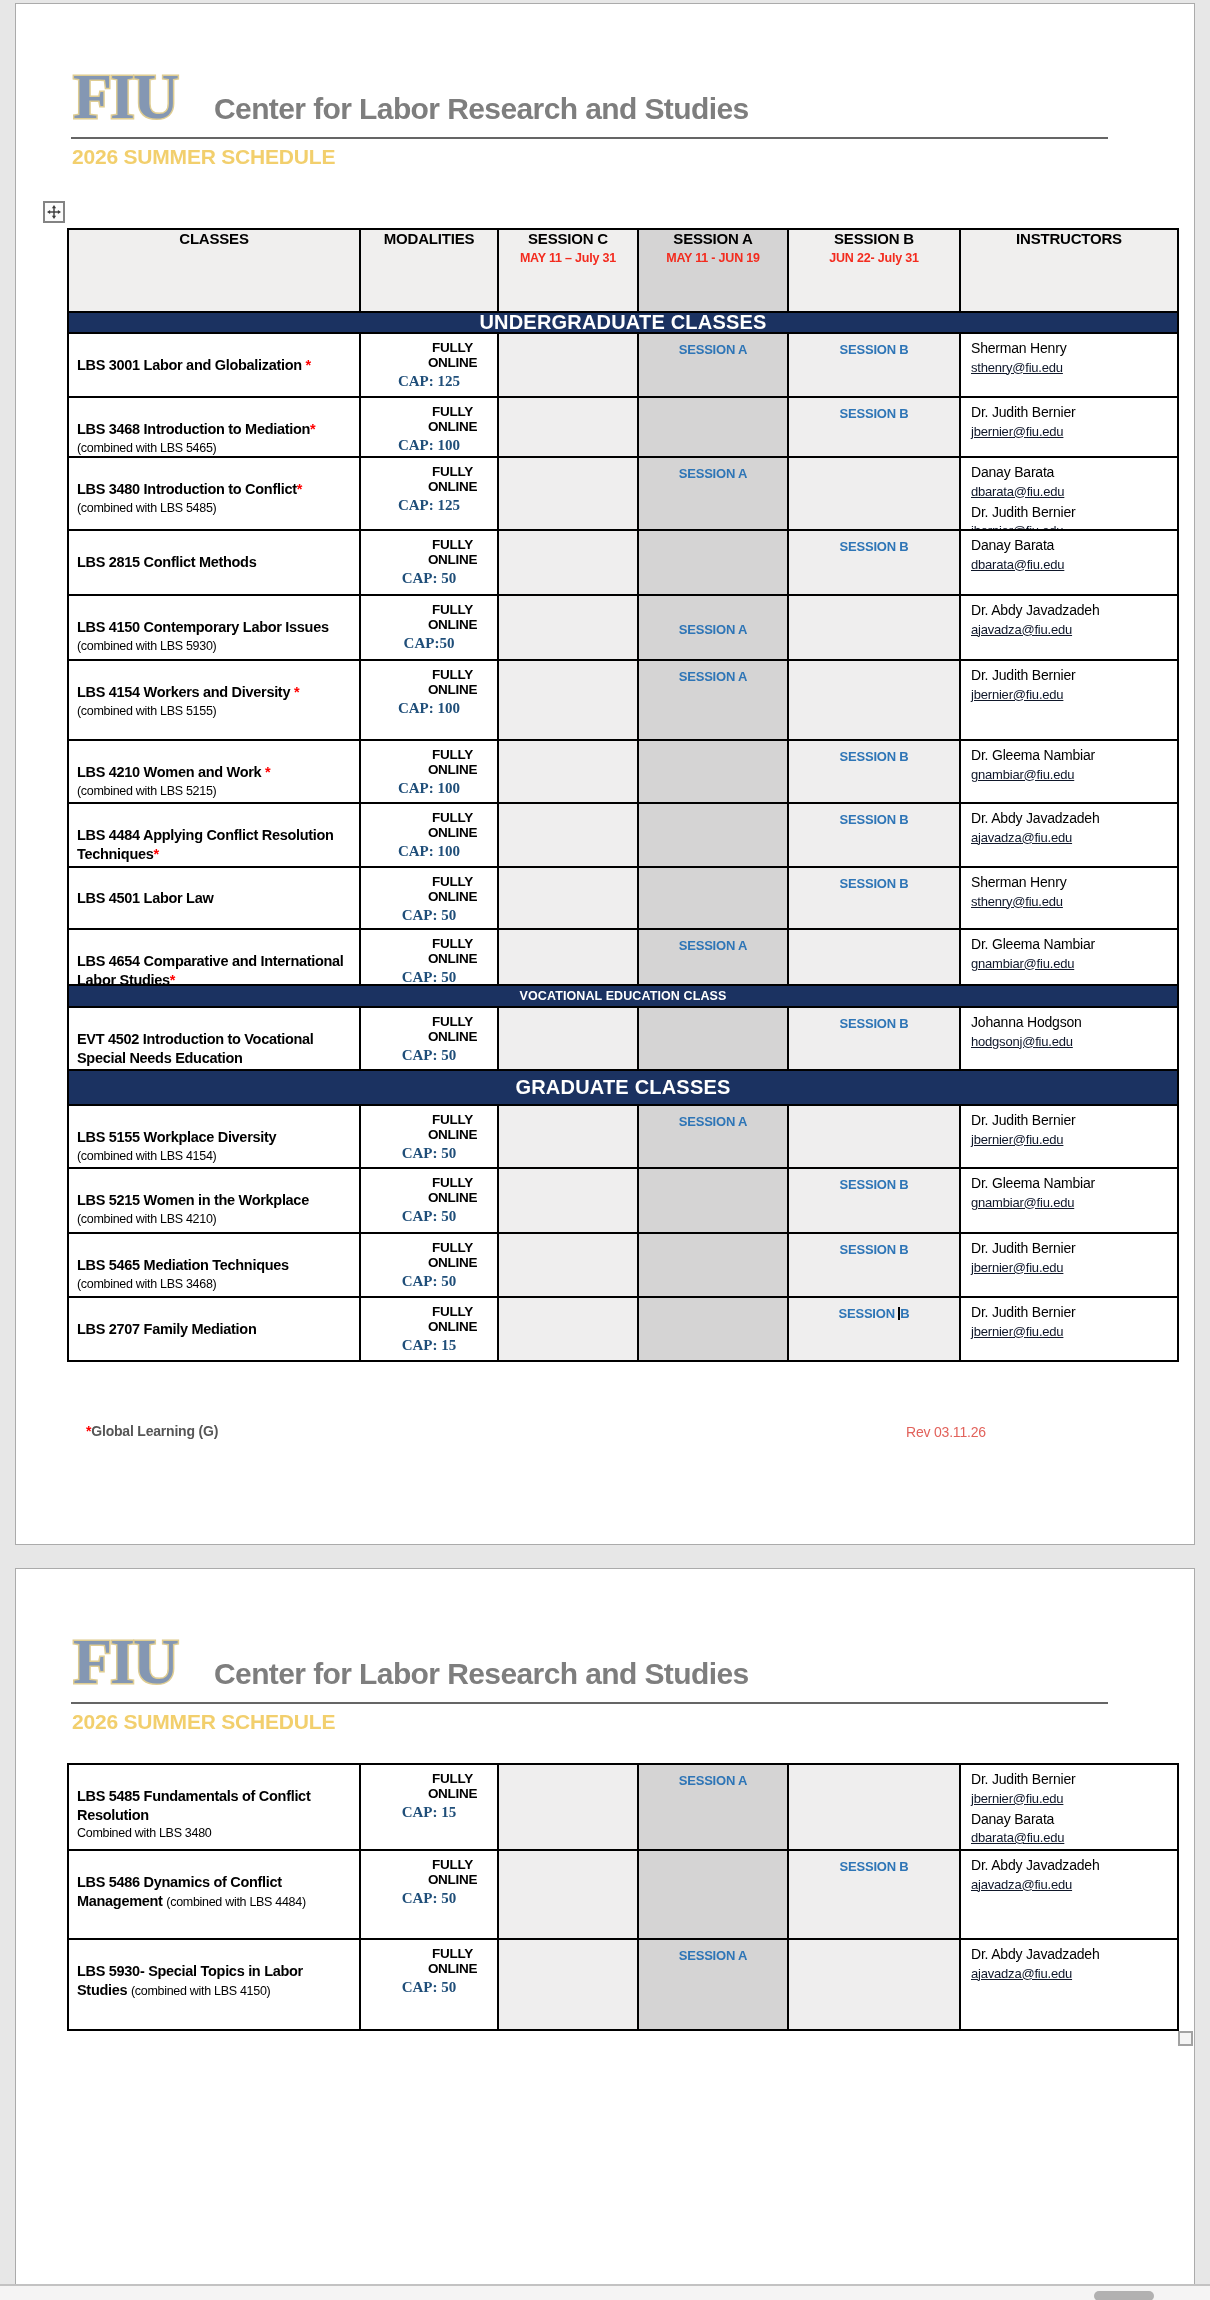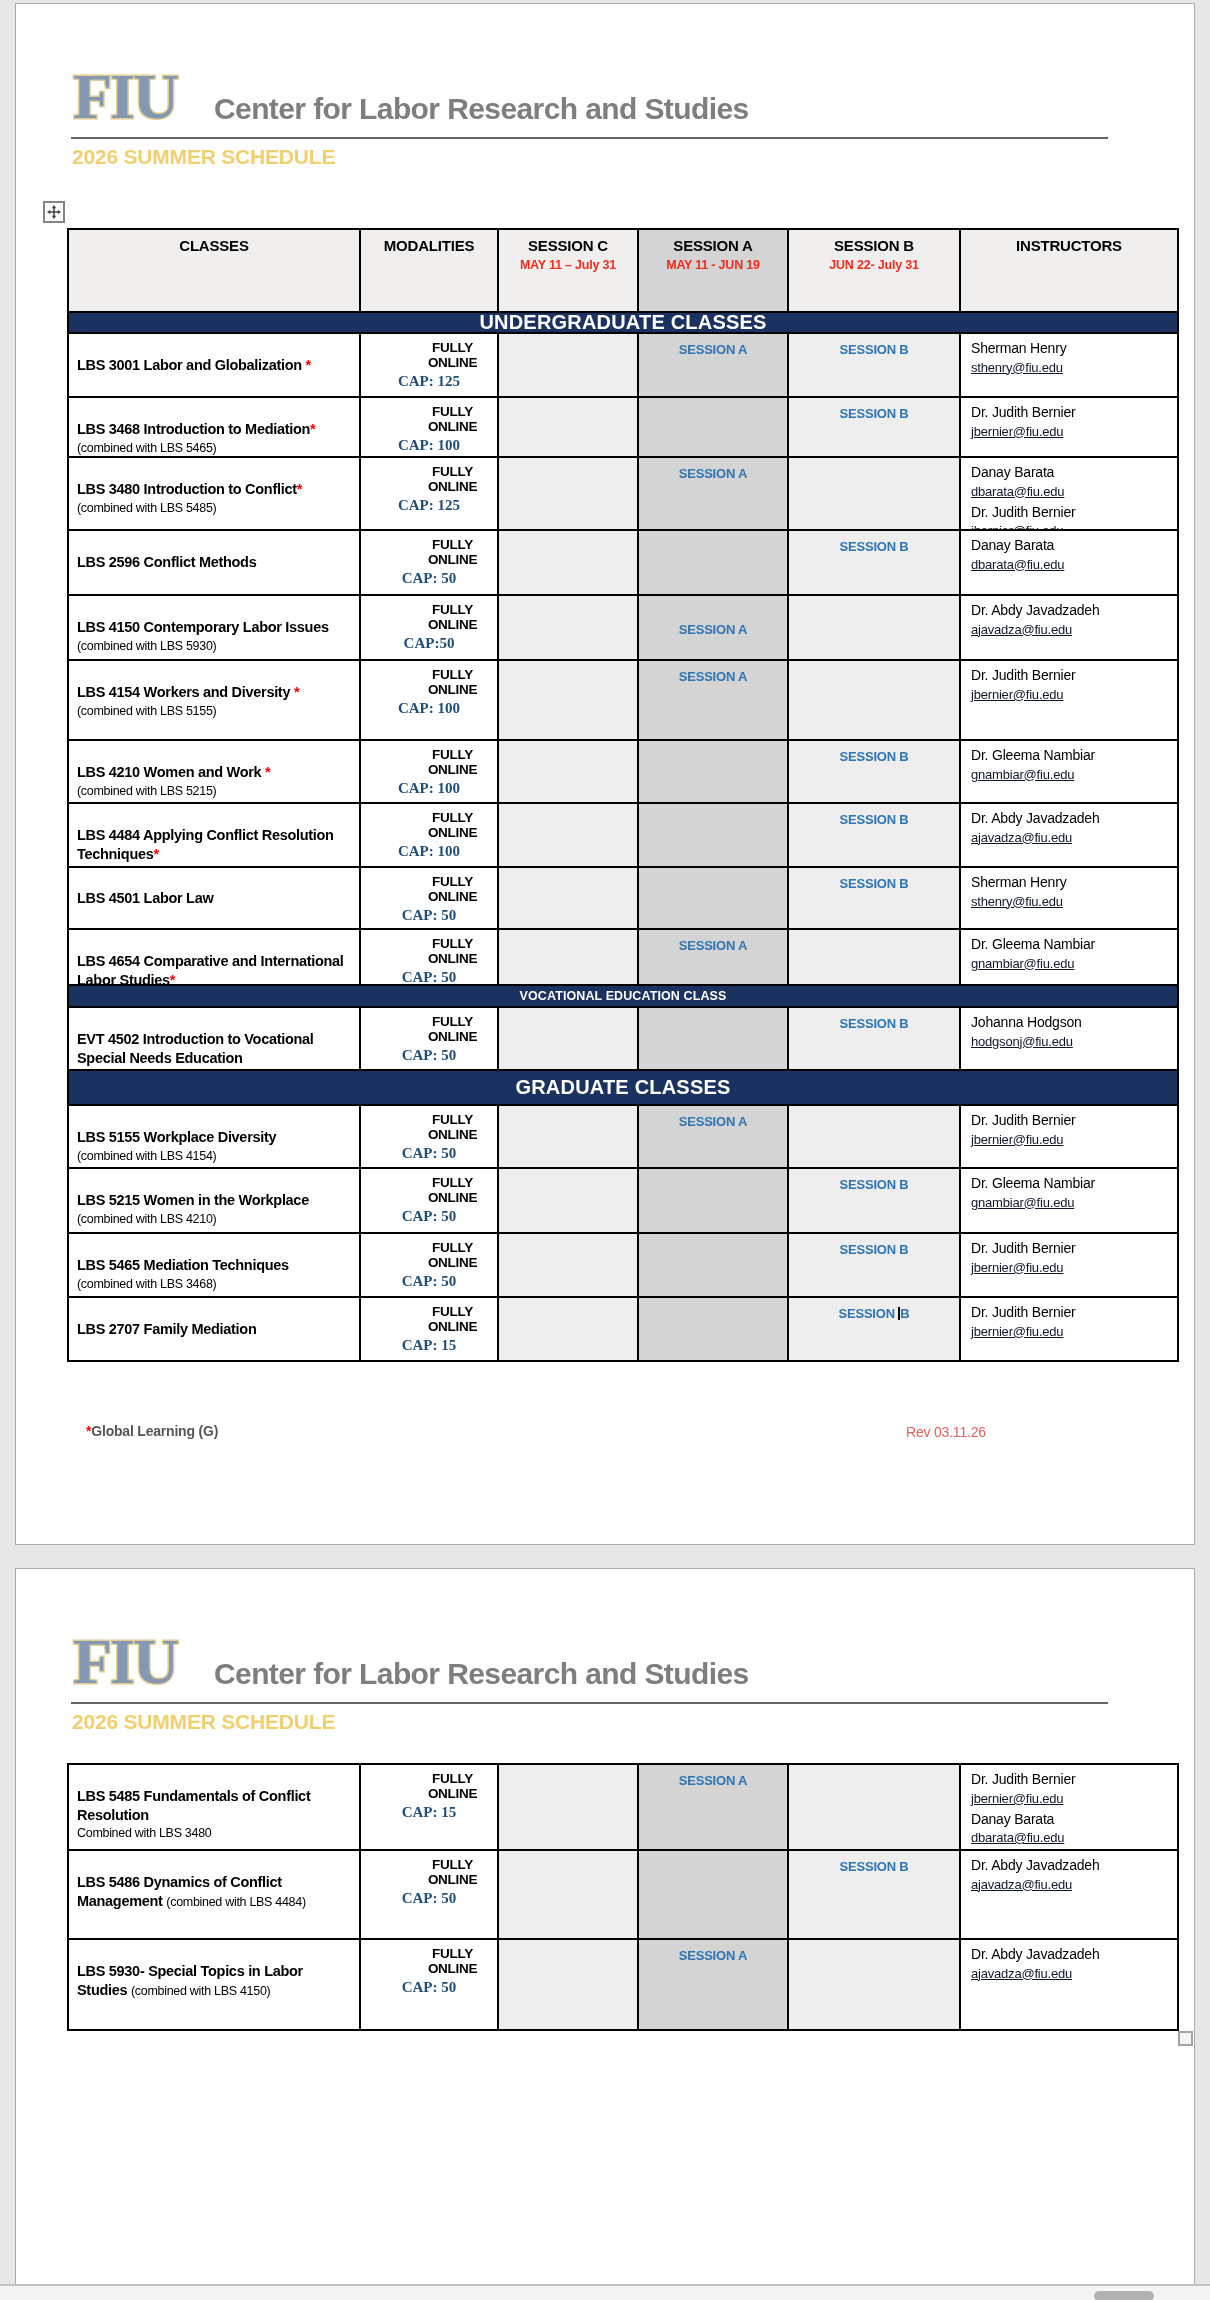--- a/index.html
+++ b/index.html
@@ -44,21 +44,21 @@
   .cell:last-child{border-right:none;}
 
   .band{
     border-bottom:2px solid #000;box-sizing:border-box;
     background:#1b3261;color:#fff;
     display:flex;align-items:center;justify-content:center;
     font-weight:bold;font-size:20px;letter-spacing:0.2px;
   }
   .band.band-small{font-size:12.5px;letter-spacing:0.1px;}
 
-  .hrow .cell{background:#f0efee;text-align:center;padding-top:7px;}
+  .hrow .cell{background:#f0efee;text-align:center;}
   .hrow .cell.shade-dark{background:#d5d4d4;}
   .hlabel{font-weight:bold;font-size:15px;letter-spacing:-0.2px;color:#000;}
   .hdate{color:#f32b1e;font-weight:bold;font-size:12.5px;margin-top:4px;letter-spacing:-0.2px;}
 
   .c-class{padding:22px 8px;background:#fff;}
   .c-class.vcenter{display:flex;flex-direction:column;justify-content:center;}
   .course{font-weight:bold;font-size:14.5px;line-height:1.28;letter-spacing:-0.3px;color:#000;}
   .combined{font-weight:normal;font-size:12.5px;line-height:1.3;letter-spacing:-0.3px;margin-top:1px;color:#000;}
   .course .combined{display:inline;font-size:12.5px;}
   .ast{color:#ff0000;}
@@ -202,21 +202,21 @@
         <div class="cell c-sc"></div>
         <div class="cell c-sa"><span class="sess" style="margin-top:8px">SESSION A</span></div>
         <div class="cell c-sb"></div>
         <div class="cell c-inst">
           <div class="iwrap"><div class="iname">Danay Barata</div><a href="#" class="iemail">dbarata@fiu.edu</a></div>
           <div class="iwrap"><div class="iname">Dr. Judith Bernier</div><a href="#" class="iemail">jbernier@fiu.edu</a></div>
         </div>
       </div>
       <div class="trow" style="height:65px">
         <div class="cell c-class">
-          <div class="course">LBS 2596 Conflict Methods</div>
+          <div class="course">LBS 2815 Conflict Methods</div>
         </div>
         <div class="cell c-mod">
           <div class="mod">FULLY ONLINE</div>
           <div class="cap">CAP: 50</div>
         </div>
         <div class="cell c-sc"></div>
         <div class="cell c-sa"></div>
         <div class="cell c-sb"><span class="sess" style="margin-top:8px">SESSION B</span></div>
         <div class="cell c-inst">
           <div class="iwrap"><div class="iname">Danay Barata</div><a href="#" class="iemail">dbarata@fiu.edu</a></div>

